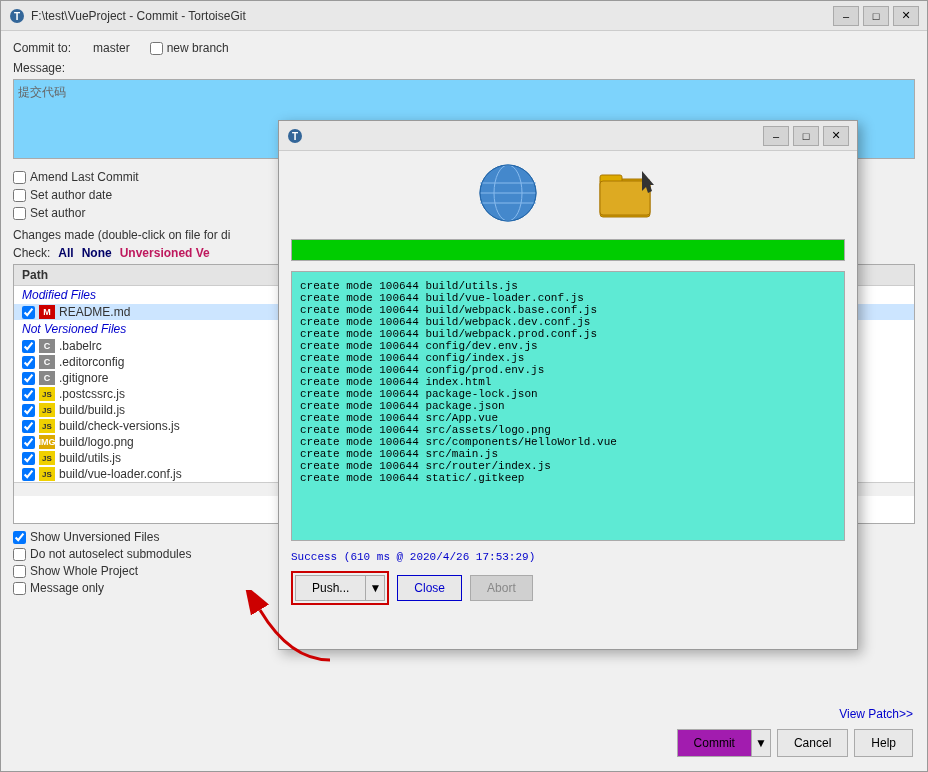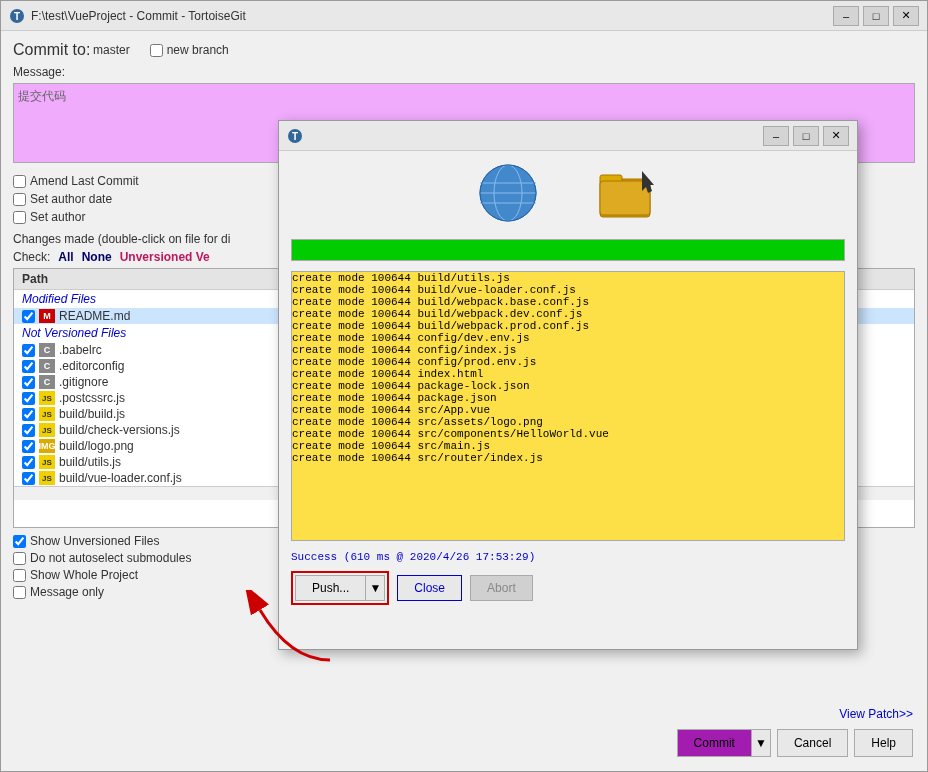--- a/index.html
+++ b/index.html
@@ -65,21 +65,21 @@
 
     .form-row {
       display: flex;
       align-items: center;
       margin-bottom: 6px;
     }
 
     .form-label {
       min-width: 80px;
       color: #333;
-      font-size: 16px;
+      font-size: 12px;
     }
 
     .commit-to-value {
       font-size: 12px;
       color: #333;
       margin-right: 20px;
     }
 
     .checkbox-label {
       display: flex;
@@ -95,21 +95,21 @@
       margin-bottom: 4px;
     }
 
     .message-textarea {
       width: 100%;
       height: 80px;
       border: 1px solid #aaa;
       resize: none;
       font-size: 12px;
       padding: 4px;
-      background: #f0abfc;
+      background: #7dd3fc;
       color: #666;
       font-family: inherit;
     }
 
     .options-section {
       margin-top: 8px;
       display: flex;
       flex-direction: column;
       gap: 4px;
     }
@@ -362,23 +362,23 @@
     .progress-bar-fill {
       height: 100%;
       background: #00cc00;
       width: 100%;
     }
 
     .progress-log {
       width: 100%;
       height: 270px;
       border: 1px solid #aaa;
-      background: #fde047;
+      background: #5eead4;
       overflow-y: auto;
-      padding: 0;
+      padding: 8px;
       font-family: 'Courier New', monospace;
       font-size: 11px;
       color: #000;
       margin-bottom: 10px;
     }
 
     .progress-log-line {
       white-space: nowrap;
     }
 
@@ -687,20 +687,21 @@
       <div class="progress-log-line">create mode 100644 config/index.js</div>
       <div class="progress-log-line">create mode 100644 config/prod.env.js</div>
       <div class="progress-log-line">create mode 100644 index.html</div>
       <div class="progress-log-line">create mode 100644 package-lock.json</div>
       <div class="progress-log-line">create mode 100644 package.json</div>
       <div class="progress-log-line">create mode 100644 src/App.vue</div>
       <div class="progress-log-line">create mode 100644 src/assets/logo.png</div>
       <div class="progress-log-line">create mode 100644 src/components/HelloWorld.vue</div>
       <div class="progress-log-line">create mode 100644 src/main.js</div>
       <div class="progress-log-line">create mode 100644 src/router/index.js</div>
+      <div class="progress-log-line">create mode 100644 static/.gitkeep</div>
     </div>
 
     <div class="success-text">Success (610 ms @ 2020/4/26 17:53:29)</div>
 
     <div class="progress-buttons">
       <div class="push-btn-container">
         <div class="push-btn-split">
           <button class="push-btn-main">Push...</button>
           <div class="push-btn-arrow">▼</div>
         </div>

